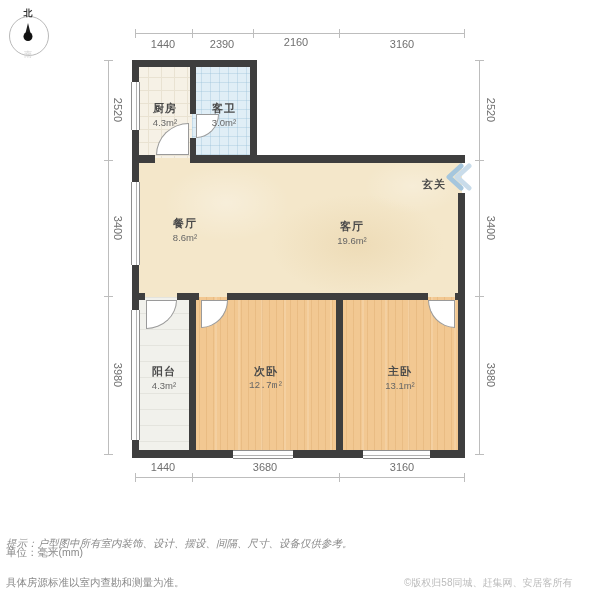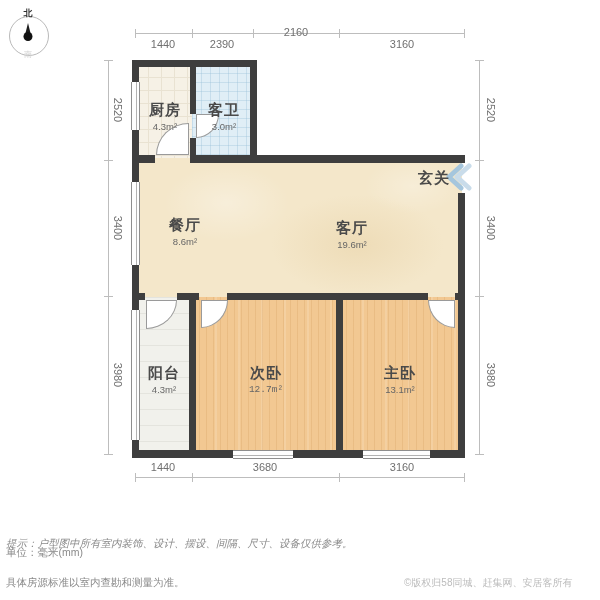--- a/index.html
+++ b/index.html
@@ -59,21 +59,21 @@
   .win-h { position:absolute; height:9px; background:#fff;
     border-top:1.5px solid #8f8f8f; border-bottom:1.5px solid #8f8f8f; box-sizing:border-box; }
   .win-h::after { content:""; position:absolute; top:50%; left:0; right:0; height:1px; background:#b3b3b3; }
 
   
   .door { position:absolute; background:#fff; border:1.2px solid #9a9a9a; box-sizing:border-box; }
 
   
   .room-label { position:absolute; transform:translateX(-50%); text-align:center;
     color:#4a4a4a; white-space:nowrap; }
-  .rname { font-size:15px; font-weight:600; letter-spacing:1px; }
+  .rname { font-size:11px; font-weight:600; letter-spacing:1px; }
   .rarea { font-size:9.5px; color:#666; margin-top:1px; }
 
   
   .dim-line-h { position:absolute; height:1px; background:#bdbdbd; }
   .dim-line-v { position:absolute; width:1px; background:#bdbdbd; }
   .tick-v { position:absolute; width:1px; height:9px; background:#bdbdbd; }
   .tick-h { position:absolute; height:1px; width:9px; background:#bdbdbd; }
   .dim-label { position:absolute; font-size:11px; color:#707070;
     transform:translateX(-50%); white-space:nowrap;text-align:center; }
   .dim-label-side { position:absolute; font-size:11px; color:#707070;
@@ -155,21 +155,21 @@
     <div class="rarea">3.0m²</div>
   </div>
   <div class="room-label" style="left:185px;top:216px;">
     <div class="rname">餐厅</div>
     <div class="rarea">8.6m²</div>
   </div>
   <div class="room-label" style="left:352px;top:219px;">
     <div class="rname">客厅</div>
     <div class="rarea">19.6m²</div>
   </div>
-  <div class="room-label" style="left:434px;top:169px;">
+  <div class="room-label" style="left:434px;top:177px;">
     <div class="rname">玄关</div>
   </div>
   <div class="room-label" style="left:164px;top:364px;">
     <div class="rname">阳台</div>
     <div class="rarea">4.3m²</div>
   </div>
   <div class="room-label" style="left:266px;top:364px;font-family:Liberation Mono, monospace;">
     <div class="rname">次卧</div>
     <div class="rarea">12.7m²</div>
   </div>
@@ -179,21 +179,21 @@
   </div>
 
   <div class="dim-line-h" style="left:135px;top:33px;width:330px;"></div>
   <div class="tick-v" style="left:135px;top:29px;"></div>
   <div class="tick-v" style="left:192px;top:29px;"></div>
   <div class="tick-v" style="left:253px;top:29px;"></div>
   <div class="tick-v" style="left:339px;top:29px;"></div>
   <div class="tick-v" style="left:464px;top:29px;"></div>
   <div class="dim-label" style="left:163px;top:38px;">1440</div>
   <div class="dim-label" style="left:222px;top:38px;">2390</div>
-  <div class="dim-label" style="left:296px;top:26px;">2160</div>
+  <div class="dim-label" style="left:296px;top:36px;">2160</div>
   <div class="dim-label" style="left:402px;top:38px;">3160</div>
 
   <div class="dim-line-h" style="left:135px;top:477px;width:330px;"></div>
   <div class="tick-v" style="left:135px;top:473px;"></div>
   <div class="tick-v" style="left:192px;top:473px;"></div>
   <div class="tick-v" style="left:339px;top:473px;"></div>
   <div class="tick-v" style="left:464px;top:473px;"></div>
   <div class="dim-label" style="left:163px;top:461px;">1440</div>
   <div class="dim-label" style="left:265px;top:461px;">3680</div>
   <div class="dim-label" style="left:402px;top:461px;">3160</div>

